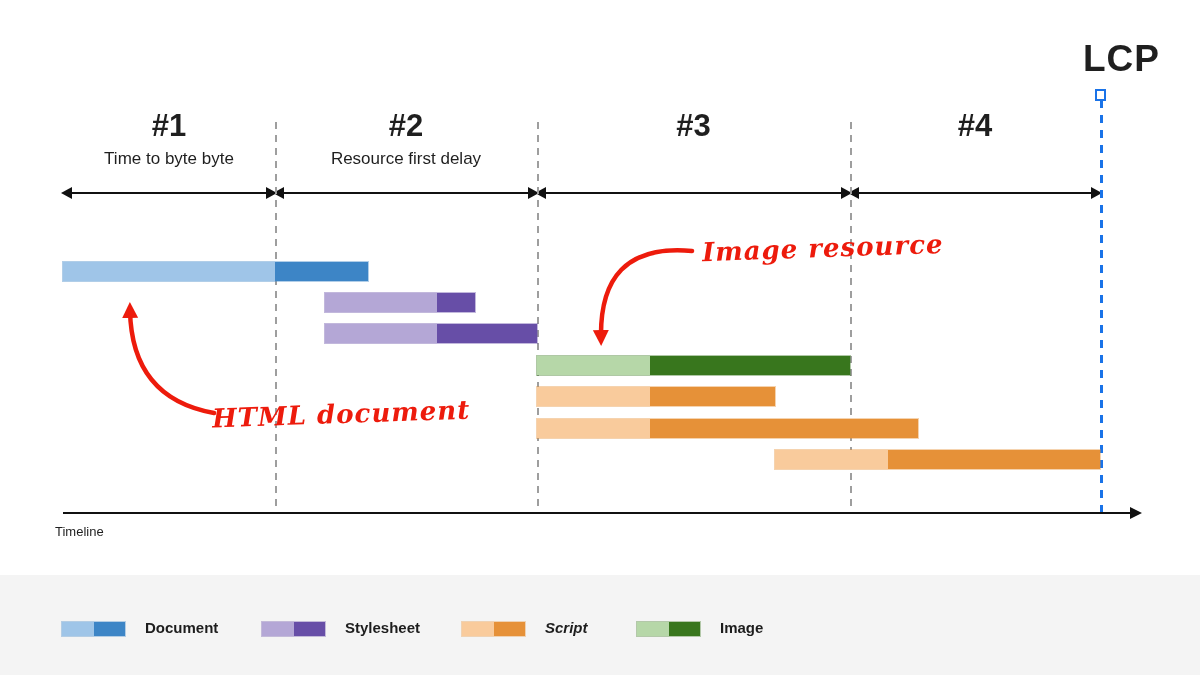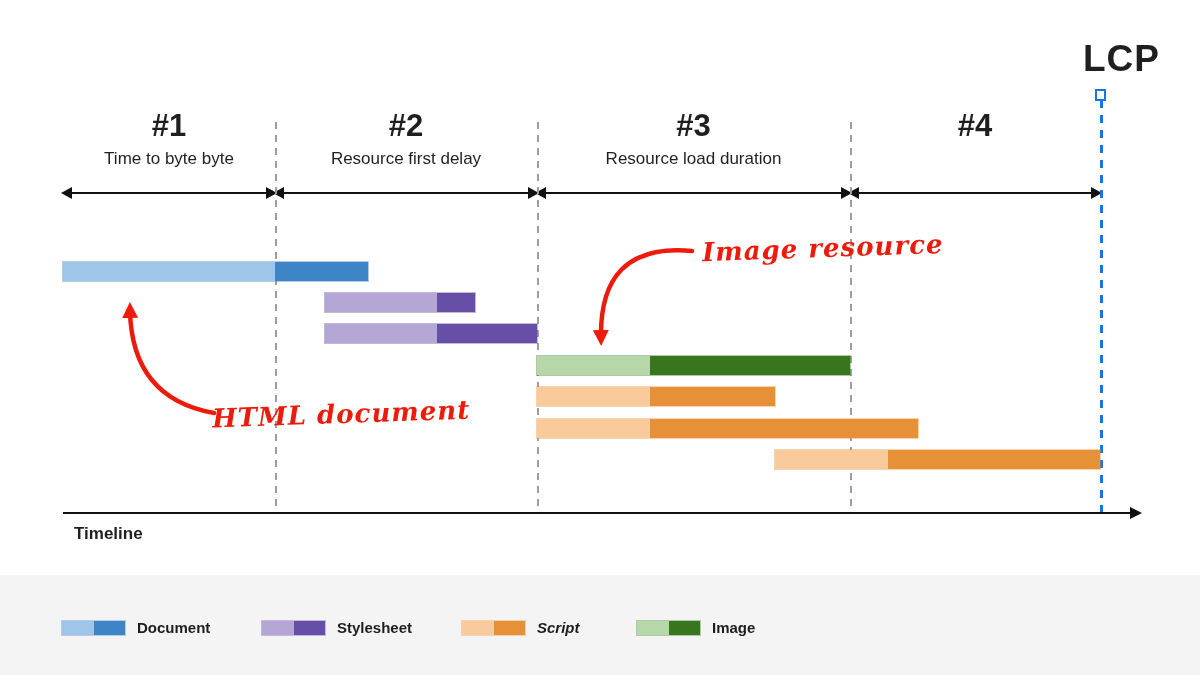--- a/index.html
+++ b/index.html
@@ -35,33 +35,33 @@
   .harrow::before, .harrow::after { content:''; position:absolute; top:-5px; width:0; height:0; border-style:solid; }
   .harrow::before { left:-9px; border-width:6px 11px 6px 0; border-color:transparent #111 transparent transparent; }
   .harrow::after { right:-9px; border-width:6px 0 6px 11px; border-color:transparent transparent transparent #111; }
   
   .bar { position:absolute; height:19px; display:flex; z-index:2; }
   .bar .seg { height:100%; }
   
   .axis { position:absolute; left:63px; top:512px; width:1067px; height:2px; background:#111; z-index:2; }
   .axis::after { content:''; position:absolute; left:100%; top:-5px; border-style:solid;
     border-width:6px 0 6px 12px; border-color:transparent transparent transparent #111; }
-  .timeline-label { position:absolute; left:74px; top:524px; font-size:17px; font-weight:700; }
+  .timeline-label { position:absolute; left:55px; top:524px; font-size:13px; font-weight:400; }
   
   .annot {
     position:absolute; z-index:4; color:#ed1b0c;
     font-family:"DejaVu Serif", serif; font-style:italic; font-weight:700;
     font-size:26px; letter-spacing:1px; white-space:nowrap; transform:rotate(-2deg);
   }
   .annot.html-doc { left:212px; top:399px; }
   .annot.image-res { left:702px; top:233px; }
   .annot-svg { position:absolute; left:0; top:0; z-index:3; pointer-events:none; }
   
   .legend-band { position:absolute; left:0; top:575px; width:1200px; height:100px; background:#f4f4f4; }
-  .legend-item { position:absolute; top:44px; display:flex; align-items:center; }
+  .legend-item { position:absolute; top:44px; display:flex; align-items:flex-end;gap:8px; }
   .legend-swatch { width:63px; height:14px; display:flex; }
   .legend-swatch .seg { width:50%; height:100%; }
   .legend-label { margin-left:12px; font-size:15px; font-weight:700; color:#1d1d1d; }
 </style>
 </head>
 <body>
 
 <div class="stage">
 
   <div class="lcp-label">LCP</div>
@@ -79,21 +79,20 @@
         <div class="phase-name">Time to byte byte</div>
         <div class="harrow"></div>
       </div>
       <div class="phase" style="left: 275px; width: 262px;">
         <div class="phase-num">#2</div>
         <div class="phase-name">Resource first delay</div>
         <div class="harrow"></div>
       </div>
       <div class="phase" style="left: 537px; width: 313px;">
         <div class="phase-num">#3</div>
-        <div class="phase-name">Resource load duration</div>
         <div class="harrow"></div>
       </div>
       <div class="phase" style="left: 850px; width: 250px;">
         <div class="phase-num">#4</div>
         <div class="harrow"></div>
       </div>
     </div>
   <div id="bars">
       <div class="bar" style="left: 63px; top: 262px; width: 305px; box-shadow: rgba(61, 133, 198, 0.4) 0px 0px 0px 1px;">
         <div class="seg" style="width: 212px; background: rgb(159, 197, 232);"></div>

